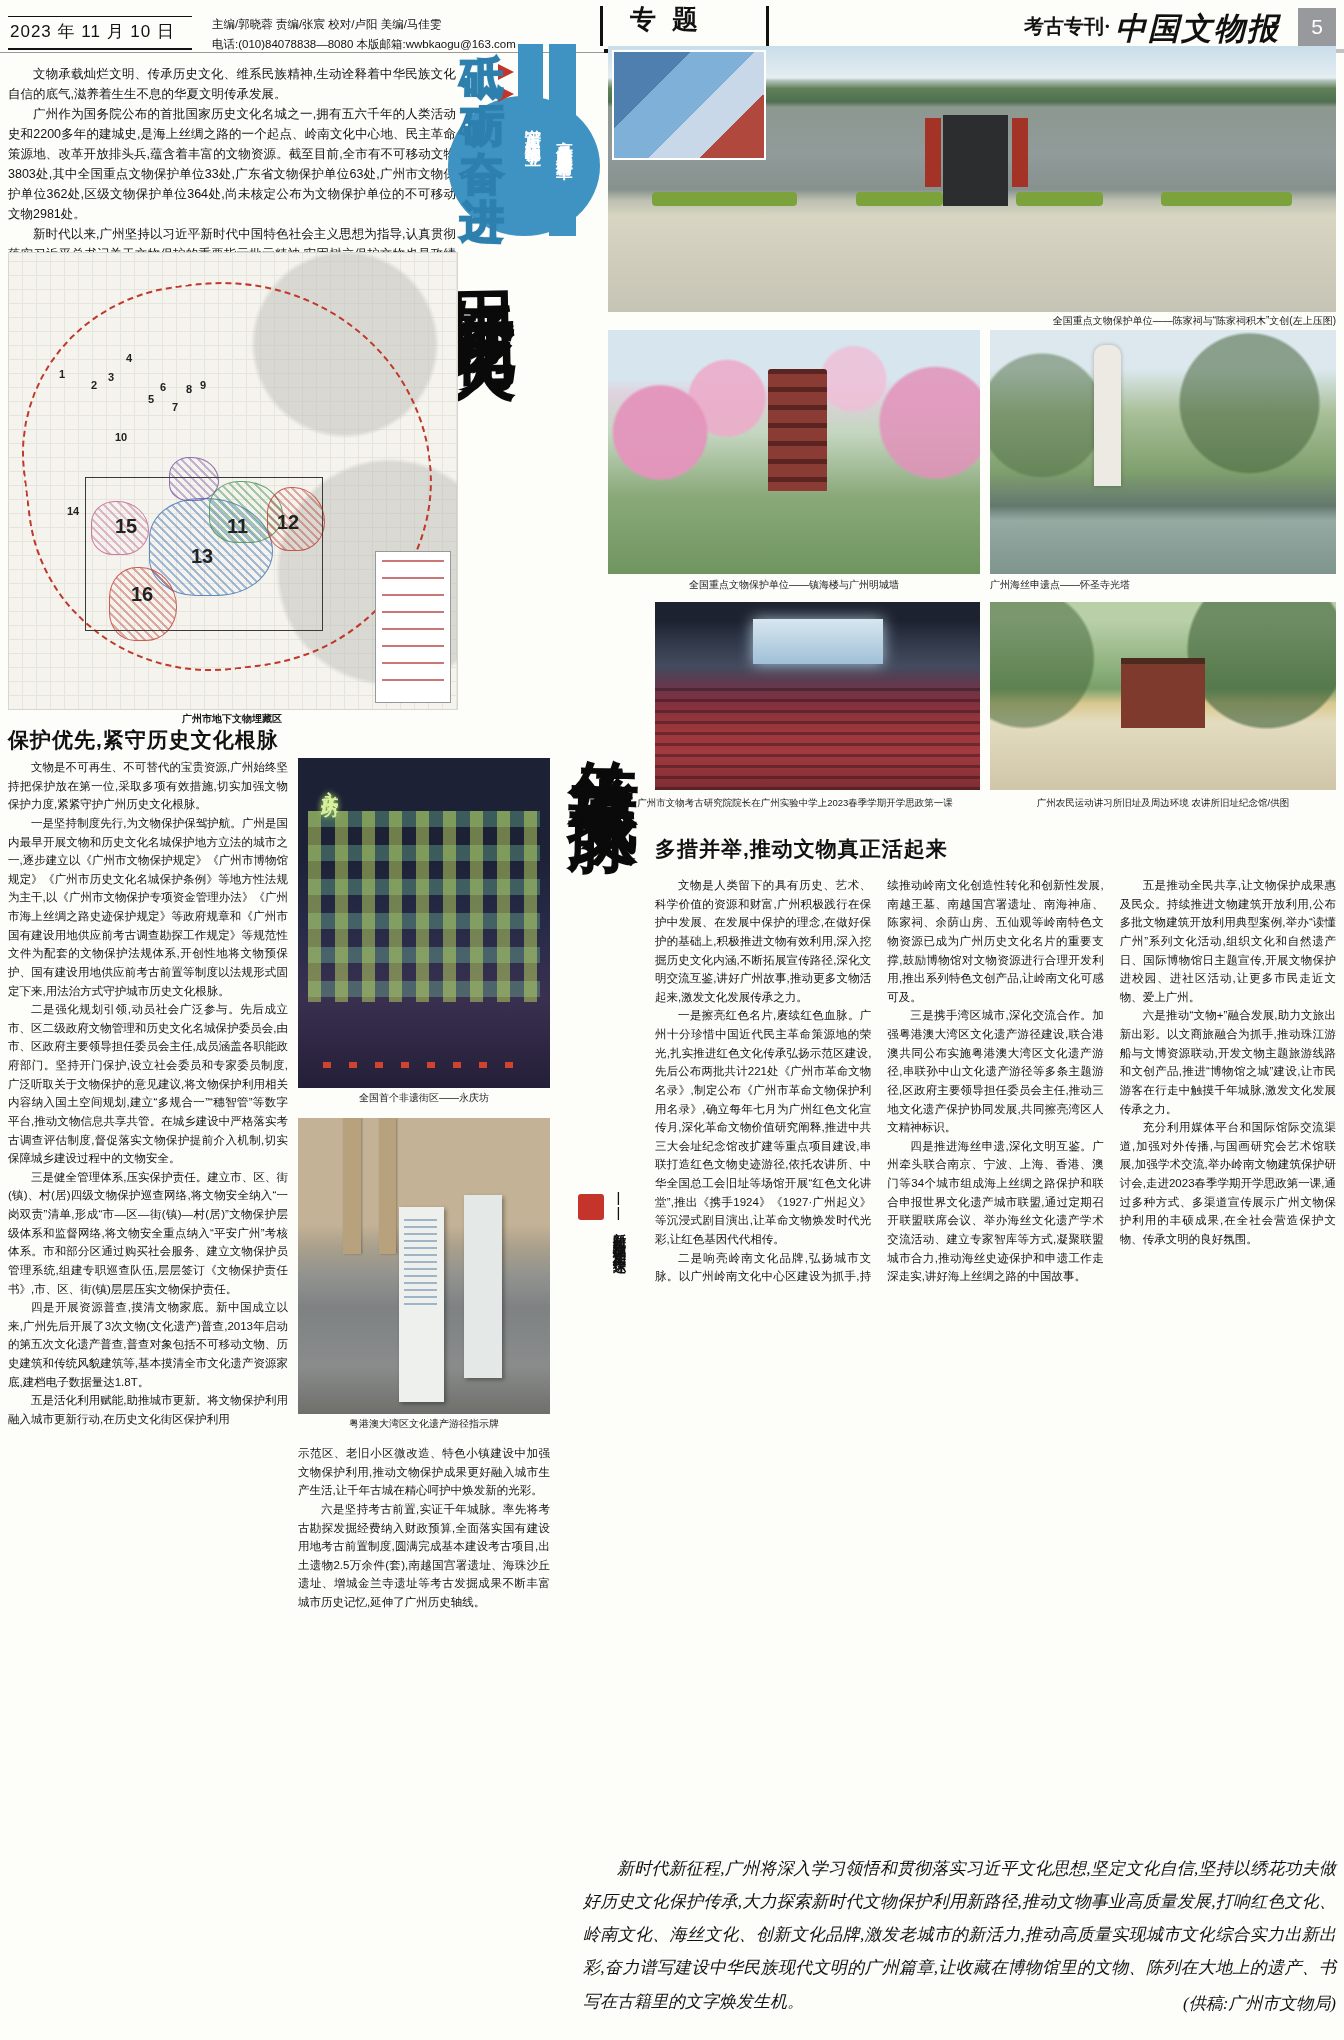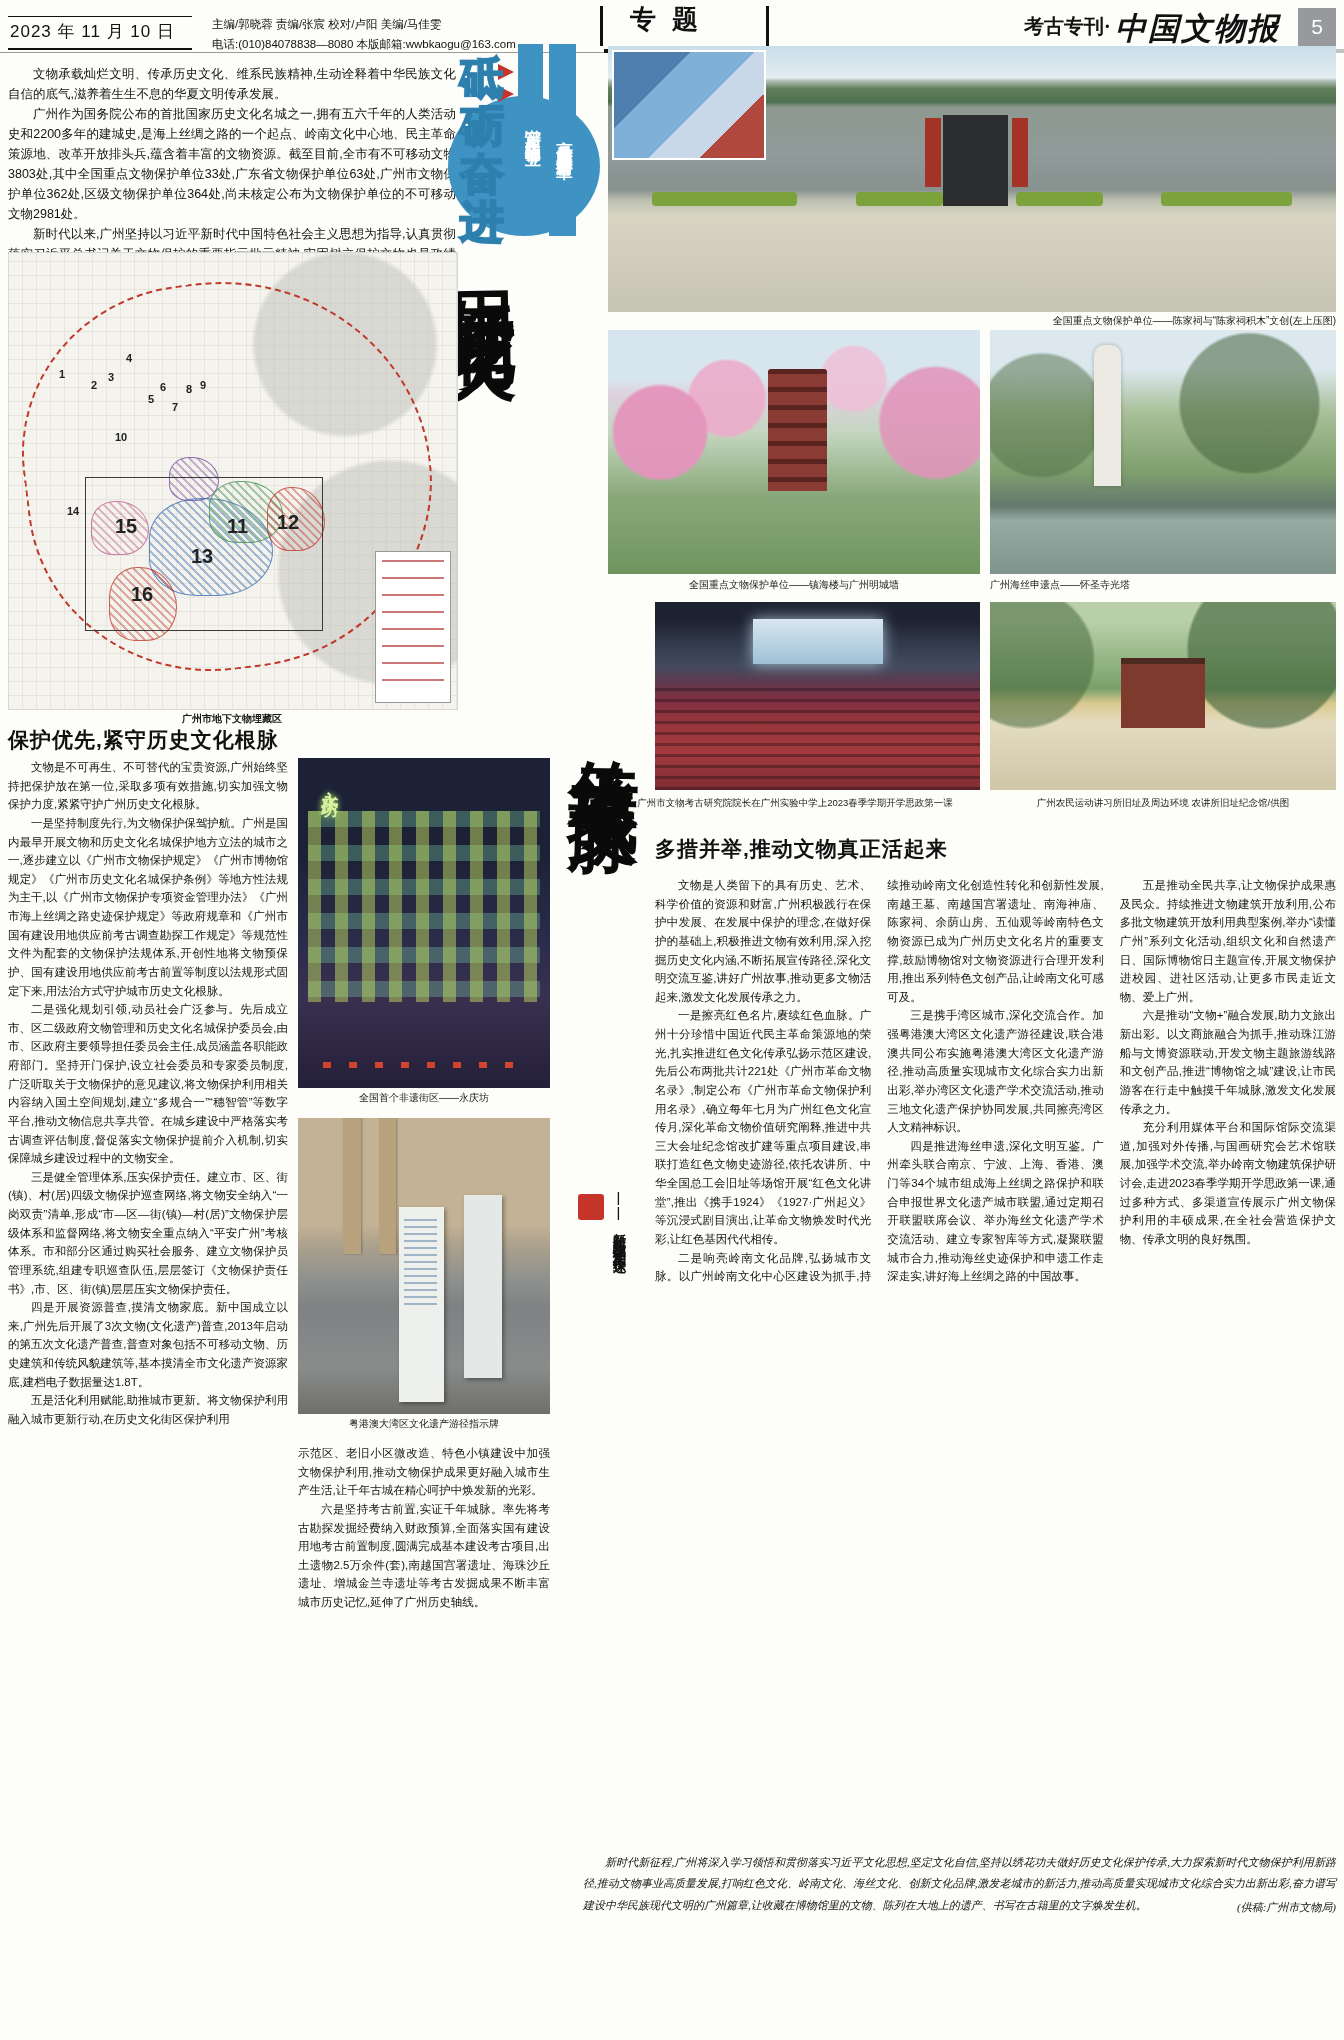--- a/index.html
+++ b/index.html
@@ -131,21 +131,21 @@
   .map-cap{left:8px;top:712px;width:448px;text-align:center;font-size:10px;font-weight:bold;}
   
   .headline{font-size:21px;font-weight:bold;letter-spacing:1px;}
   .l-head{left:8px;top:726px;width:440px;}
   .body-col{font-size:11.5px;line-height:1.62;text-align:justify;color:#141414;}
   .body-col p{margin:0;text-indent:2em;}
   .col1{left:8px;top:758px;width:280px;height:1242px;overflow:hidden;}
   .col2{left:298px;top:1444px;width:252px;height:560px;overflow:hidden;}
   .r-head{left:655px;top:835px;width:600px;}
   .rbody{left:655px;top:876px;width:681px;height:966px;column-count:3;column-gap:16px;overflow:hidden;}
-  .note{left:583px;top:1852px;width:753px;font-size:11px;line-height:1.95;font-style:italic;
+  .note{left:583px;top:1852px;width:753px;font-size:17px;line-height:1.95;font-style:italic;
     font-family:"Liberation Serif",serif;text-align:justify;}
   .note p{margin:0;text-indent:2em;}
   .note .credit{position:absolute;right:0;bottom:-2px;font-style:italic;}
   .cap-main{left:608px;top:314px;width:728px;text-align:right;}
   .cap-zhenhai{left:608px;top:578px;width:372px;text-align:center;}
   .cap-guangta{left:990px;top:578px;width:346px;text-align:left;}
   .cap-audit{left:585px;top:797px;width:420px;text-align:center;font-size:9.5px;}
   .cap-nong{left:990px;top:797px;width:346px;text-align:center;font-size:9.5px;}
   .cap-yong{left:298px;top:1091px;width:252px;text-align:center;}
   .cap-sign{left:298px;top:1417px;width:252px;text-align:center;}
@@ -278,21 +278,21 @@
   <div class="abs body-col col2">
     <p style="text-indent:0;">示范区、老旧小区微改造、特色小镇建设中加强文物保护利用,推动文物保护成果更好融入城市生产生活,让千年古城在精心呵护中焕发新的光彩。</p>
     <p>六是坚持考古前置,实证千年城脉。率先将考古勘探发掘经费纳入财政预算,全面落实国有建设用地考古前置制度,圆满完成基本建设考古项目,出土遗物2.5万余件(套),南越国宫署遗址、海珠沙丘遗址、增城金兰寺遗址等考古发掘成果不断丰富城市历史记忆,延伸了广州历史轴线。</p>
   </div>
 
   <div class="abs headline r-head">多措并举,推动文物真正活起来</div>
   <div class="abs body-col rbody">
     <p>文物是人类留下的具有历史、艺术、科学价值的资源和财富,广州积极践行在保护中发展、在发展中保护的理念,在做好保护的基础上,积极推进文物有效利用,深入挖掘历史文化内涵,不断拓展宣传路径,深化文明交流互鉴,讲好广州故事,推动更多文物活起来,激发文化发展传承之力。</p>
     <p>一是擦亮红色名片,赓续红色血脉。广州十分珍惜中国近代民主革命策源地的荣光,扎实推进红色文化传承弘扬示范区建设,先后公布两批共计221处《广州市革命文物名录》,制定公布《广州市革命文物保护利用名录》,确立每年七月为广州红色文化宣传月,深化革命文物价值研究阐释,推进中共三大会址纪念馆改扩建等重点项目建设,串联打造红色文物史迹游径,依托农讲所、中华全国总工会旧址等场馆开展“红色文化讲堂”,推出《携手1924》《1927·广州起义》等沉浸式剧目演出,让革命文物焕发时代光彩,让红色基因代代相传。</p>
     <p>二是响亮岭南文化品牌,弘扬城市文脉。以广州岭南文化中心区建设为抓手,持续推动岭南文化创造性转化和创新性发展,南越王墓、南越国宫署遗址、南海神庙、陈家祠、余荫山房、五仙观等岭南特色文物资源已成为广州历史文化名片的重要支撑,鼓励博物馆对文物资源进行合理开发利用,推出系列特色文创产品,让岭南文化可感可及。</p>
-    <p>三是携手湾区城市,深化交流合作。加强粤港澳大湾区文化遗产游径建设,联合港澳共同公布实施粤港澳大湾区文化遗产游径,推动高质量实现城市文化综合实力出新出彩,举办湾区文化遗产学术交流活动,推动三地文化遗产保护协同发展,共同擦亮湾区人文精神标识。</p>
+    <p>三是携手湾区城市,深化交流合作。加强粤港澳大湾区文化遗产游径建设,联合港澳共同公布实施粤港澳大湾区文化遗产游径,串联孙中山文化遗产游径等多条主题游径,区政府主要领导担任委员会主任,推动三地文化遗产保护协同发展,共同擦亮湾区人文精神标识。</p>
     <p>四是推进海丝申遗,深化文明互鉴。广州牵头联合南京、宁波、上海、香港、澳门等34个城市组成海上丝绸之路保护和联合申报世界文化遗产城市联盟,通过定期召开联盟联席会议、举办海丝文化遗产学术交流活动、建立专家智库等方式,凝聚联盟城市合力,推动海丝史迹保护和申遗工作走深走实,讲好海上丝绸之路的中国故事。</p>
     <p>五是推动全民共享,让文物保护成果惠及民众。持续推进文物建筑开放利用,公布多批文物建筑开放利用典型案例,举办“读懂广州”系列文化活动,组织文化和自然遗产日、国际博物馆日主题宣传,开展文物保护进校园、进社区活动,让更多市民走近文物、爱上广州。</p>
     <p>六是推动“文物+”融合发展,助力文旅出新出彩。以文商旅融合为抓手,推动珠江游船与文博资源联动,开发文物主题旅游线路和文创产品,推进“博物馆之城”建设,让市民游客在行走中触摸千年城脉,激发文化发展传承之力。</p>
     <p>充分利用媒体平台和国际馆际交流渠道,加强对外传播,与国画研究会艺术馆联展,加强学术交流,举办岭南文物建筑保护研讨会,走进2023春季学期开学思政第一课,通过多种方式、多渠道宣传展示广州文物保护利用的丰硕成果,在全社会营造保护文物、传承文明的良好氛围。</p>
   </div>
   <div class="abs note">
     <p>新时代新征程,广州将深入学习领悟和贯彻落实习近平文化思想,坚定文化自信,坚持以绣花功夫做好历史文化保护传承,大力探索新时代文物保护利用新路径,推动文物事业高质量发展,打响红色文化、岭南文化、海丝文化、创新文化品牌,激发老城市的新活力,推动高质量实现城市文化综合实力出新出彩,奋力谱写建设中华民族现代文明的广州篇章,让收藏在博物馆里的文物、陈列在大地上的遗产、书写在古籍里的文字焕发生机。</p>
     <span class="credit">(供稿:广州市文物局)</span>
   </div>
 

